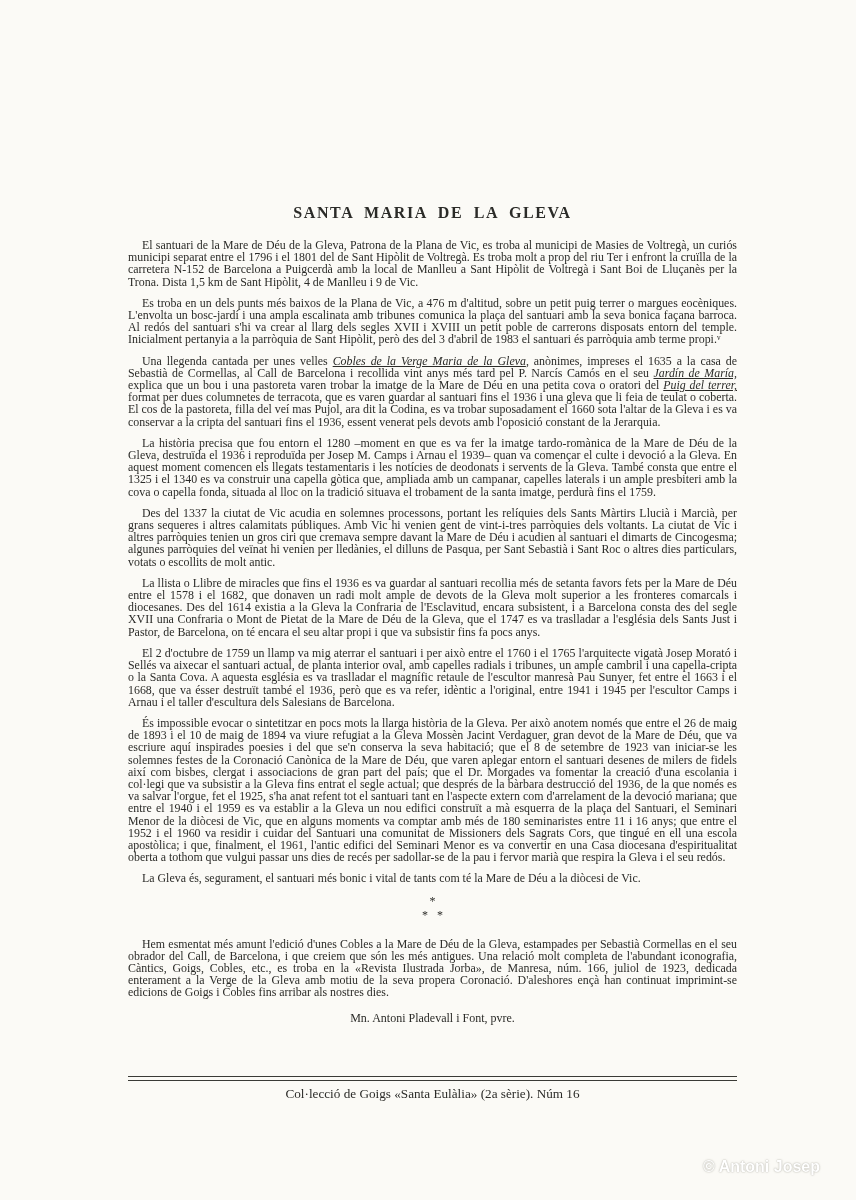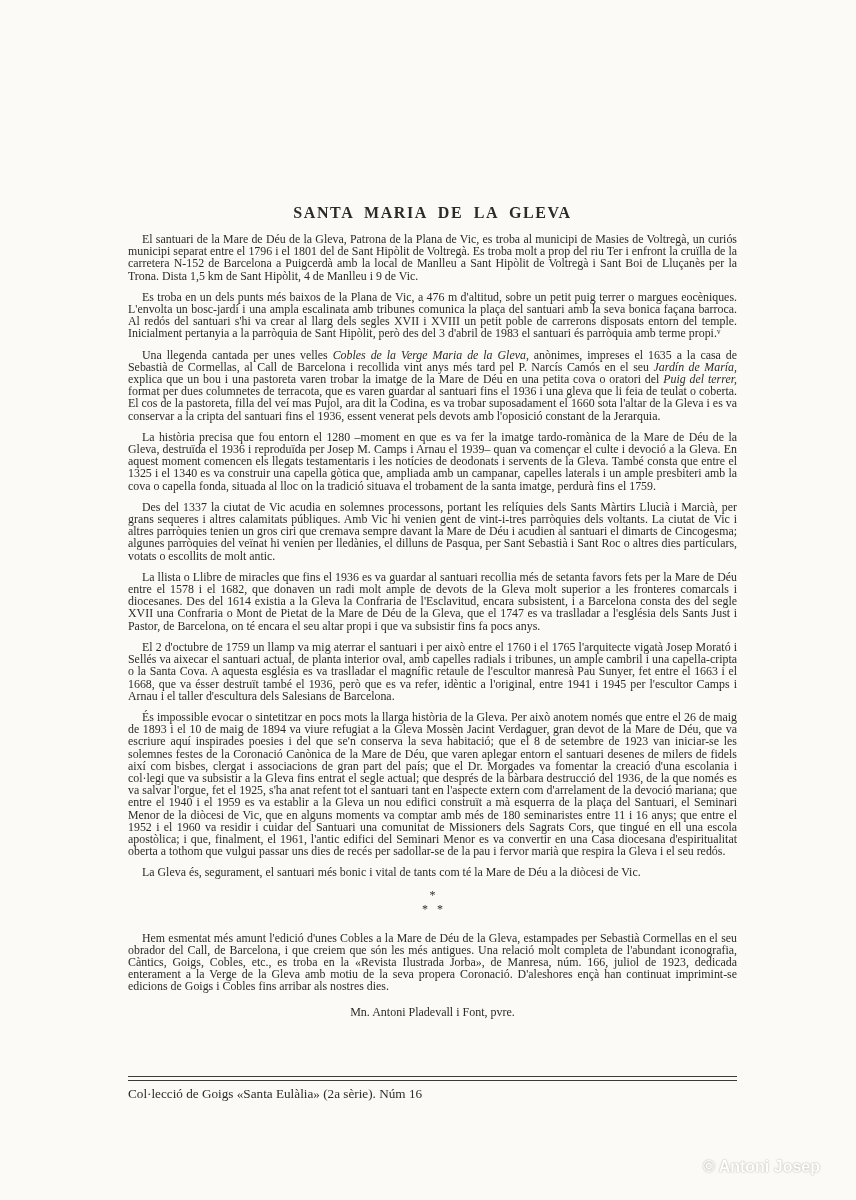--- a/index.html
+++ b/index.html
@@ -19,31 +19,31 @@
     background:var(--paper);overflow:hidden;
   }
   .title{
     position:absolute;top:204px;left:128px;width:609px;
     margin:0;text-align:center;
     font-size:16px;font-weight:bold;
     letter-spacing:1.6px;word-spacing:5px;
     color:var(--ink);
   }
   .text-column{
-    position:absolute;top:233px;left:128px;width:609px;
+    position:absolute;top:239px;left:128px;width:609px;
   }
   .para{
     margin:0 0 9px 0;
     font-size:11.9px;
     line-height:12.2px;
     text-align:justify;
     text-indent:14px;
     color:var(--ink);
   }
-  .para i{font-style:italic;}
+  .para i{font-style:italic;text-decoration:underline;}
   .separator{
     text-align:center;
     margin:4px 0 16px 0;
     font-size:12px;
     line-height:14px;
     color:var(--ink);
   }
   .separator .stars{white-space:pre;}
   .closing .para{margin-bottom:12px;}
   .signature{
@@ -55,21 +55,21 @@
   .footer{
     position:absolute;left:128px;top:1076px;width:609px;
   }
   .footer-rule{
     height:3px;
     border-top:1.4px solid #3a3a36;
     border-bottom:1.4px solid #3a3a36;
     margin-bottom:5px;
   }
   .footer-line{
-    text-align:left;
+    text-align:center;
     font-size:13.2px;
     line-height:16px;
     margin:0;
     color:var(--ink);
   }
   .watermark{
     position:absolute;
     right:36px;top:1158px;
     font-family:"Liberation Sans", sans-serif;
     font-weight:bold;

